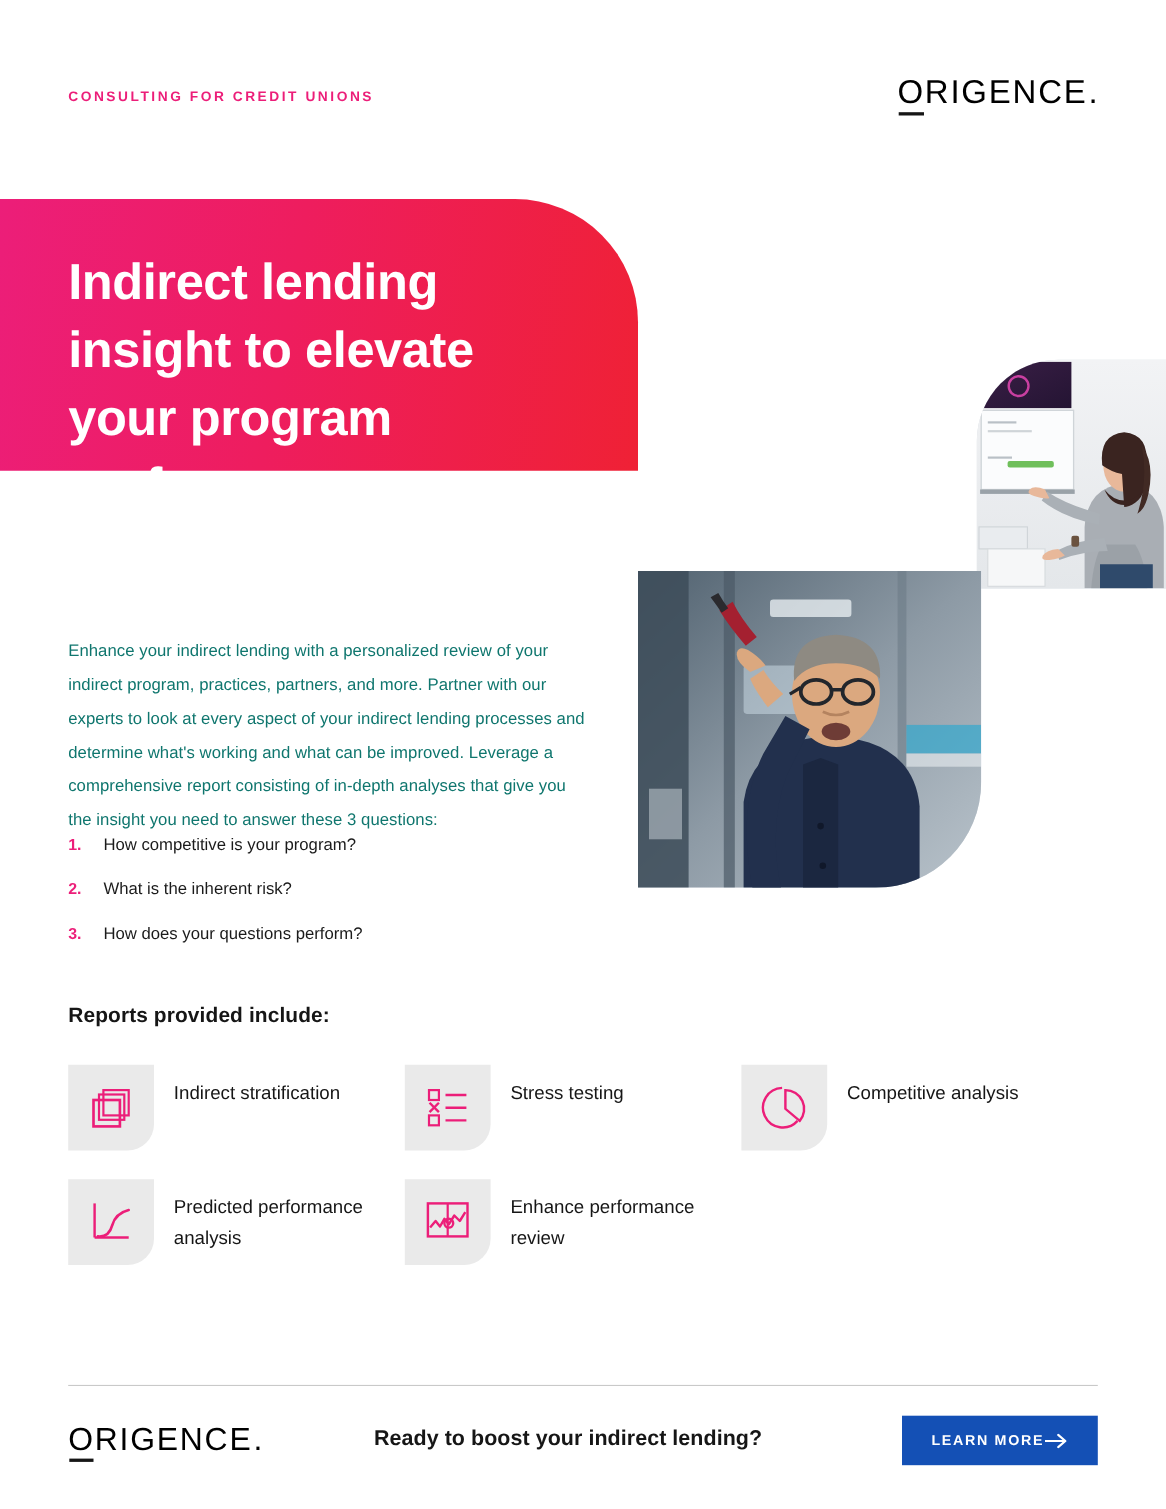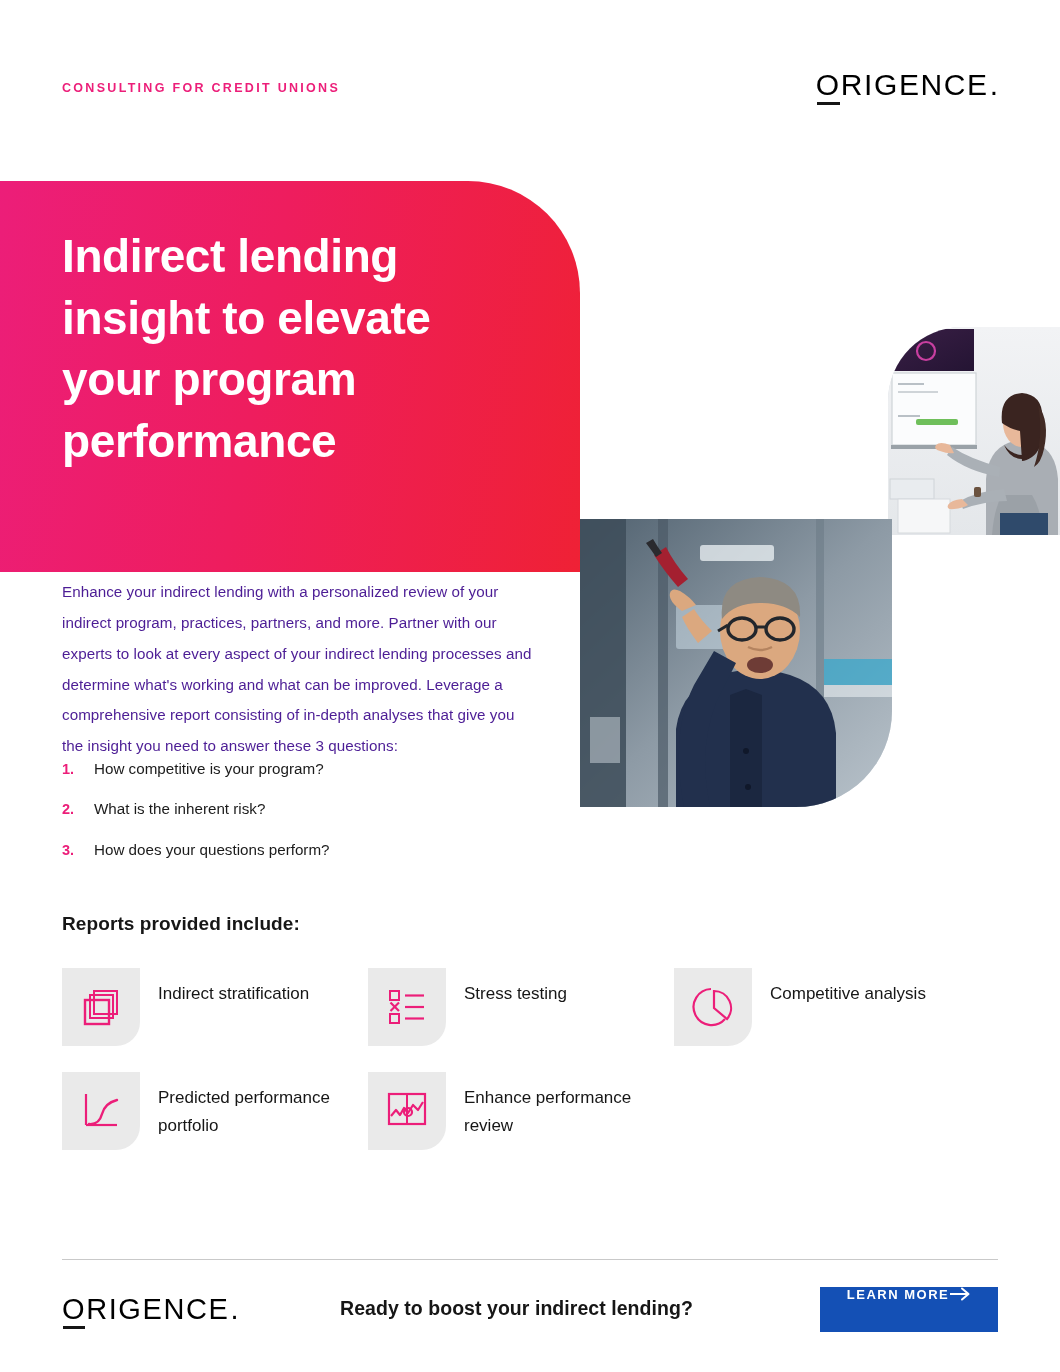--- a/index.html
+++ b/index.html
@@ -75,21 +75,21 @@
   }
   .logo-footer .wordmark { font-size: 29px; }
   .logo-footer .reg-dot { font-size: 29px; }
 
   
   .hero {
     position: absolute;
     left: 0;
     top: 158px;
     width: 580px;
-    height: 391px;
+    height: 247px;
     background: linear-gradient(100deg, #EC1E79 0%, #EE1D5E 45%, #EF2135 100%);
     border-top-right-radius: 112px;
   }
 
   .hero-title {
     position: absolute;
     left: 62px;
     top: 45px;
     width: 470px;
     font-size: 46px;
@@ -125,21 +125,21 @@
   .photo svg { display: block; width: 100%; height: 100%; }
 
   
   .body-copy {
     position: absolute;
     left: 62px;
     top: 554px;
     width: 470px;
     font-size: 15.2px;
     line-height: 2.03;
-    color: #4c1d95;
+    color: #0f766e;
     letter-spacing: 0.05px;
   }
 
   
   .questions {
     position: absolute;
     left: 62px;
     top: 735px;
     width: 440px;
   }
@@ -247,21 +247,21 @@
 
   .cta-button {
     position: absolute;
     left: 820px;
     top: 1264px;
     width: 178px;
     height: 45px;
     background: #1450B5;
     border: none;
     display: flex;
-    align-items: flex-start;
+    align-items: center;
     justify-content: center;
     cursor: pointer;
   }
   .cta-button .cta-label {
     color: #ffffff;
     font-size: 13px;
     font-weight: 700;
     letter-spacing: 1.5px;
     text-transform: uppercase;
   }
@@ -427,21 +427,21 @@
     </div>
 
     <div class="report-item">
       <div class="report-tile">
         <svg width="40" height="40" viewBox="0 0 40 40">
           <line x1="5" y1="3" x2="5" y2="34" stroke="#EC1E79" stroke-width="2.2"></line>
           <line x1="5" y1="34" x2="36" y2="34" stroke="#EC1E79" stroke-width="2.2"></line>
           <path d="M8 33 q10 1 13-10 q3-11 15-14" fill="none" stroke="#EC1E79" stroke-width="2.4" stroke-linecap="round"></path>
         </svg>
       </div>
-      <div class="report-label">Predicted performance portfolio</div>
+      <div class="report-label">Predicted performance analysis</div>
     </div>
 
     <div class="report-item">
       <div class="report-tile">
         <svg width="42" height="42" viewBox="0 0 42 42">
           <rect x="3" y="4" width="36" height="30" fill="none" stroke="#EC1E79" stroke-width="2.2"></rect>
           <line x1="21" y1="4" x2="21" y2="34" stroke="#EC1E79" stroke-width="2"></line>
           <polyline points="5,26 10,20 14,25 18,18 22,23 27,15 32,20 37,12" fill="none" stroke="#EC1E79" stroke-width="2.2" stroke-linejoin="round"></polyline>
           <circle cx="22" cy="22" r="4" fill="none" stroke="#EC1E79" stroke-width="2.2"></circle>
         </svg>

